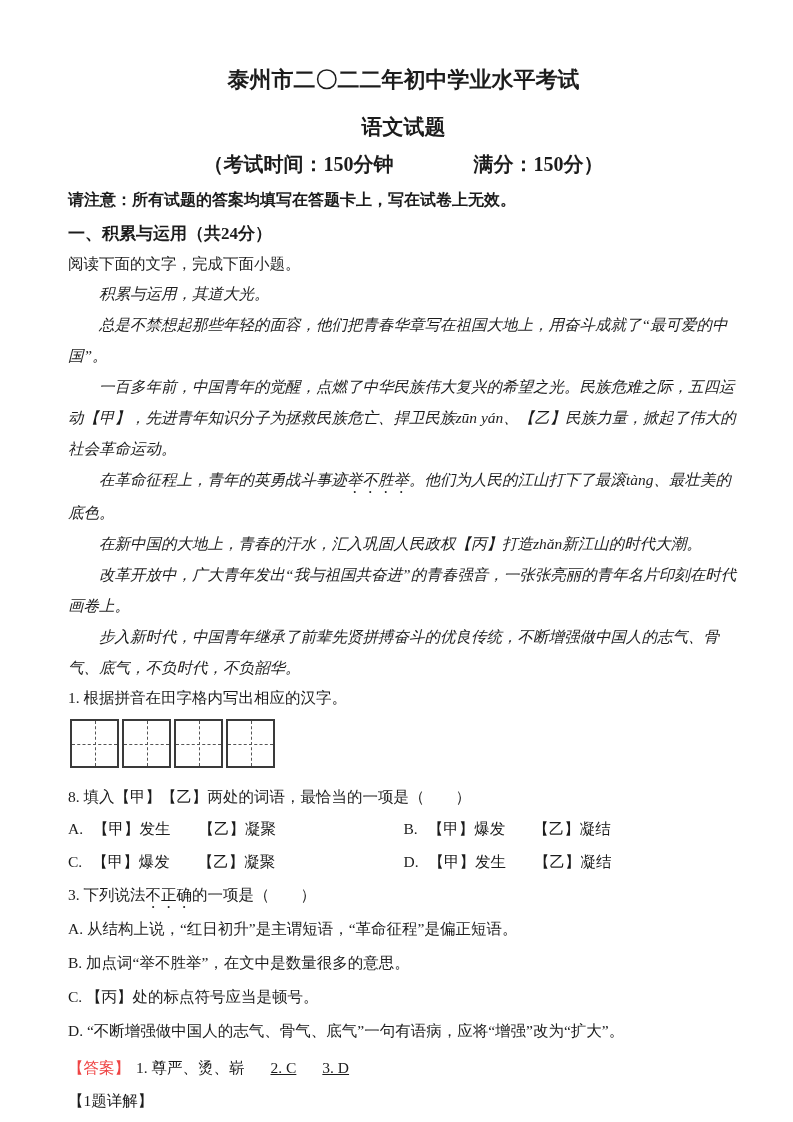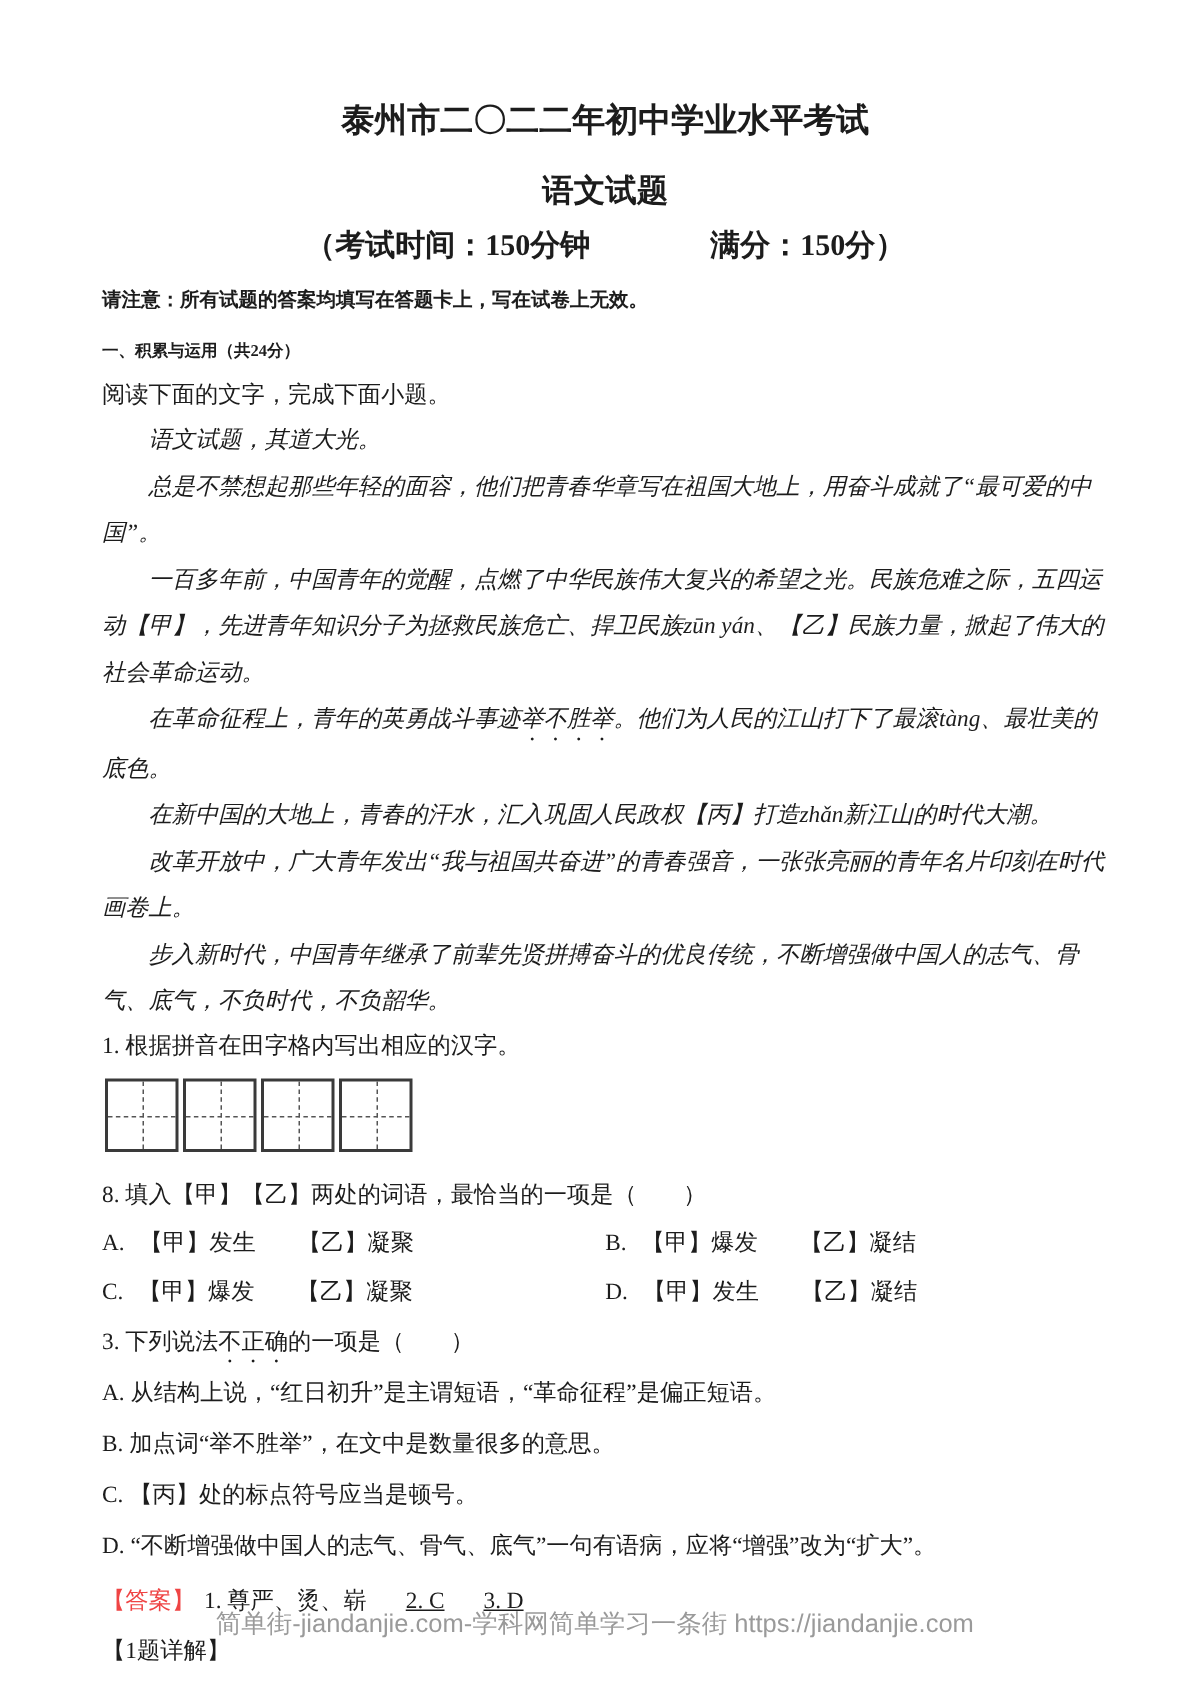--- a/index.html
+++ b/index.html
@@ -28,26 +28,26 @@
     line-height: 30px;
     margin-bottom: 10px;
   }
   .exam-info {
     text-align: center;
     font-size: 20px; font-weight: 700;
     line-height: 24px;
     margin-bottom: 12px;
   }
   .notice {
-    font-size: 13px; font-weight: 700;
+    font-size: 16px; font-weight: 700;
     line-height: 24px;
     margin-bottom: 10px;
   }
   .section-heading {
-    font-size: 11px; font-weight: 700;
+    font-size: 17px; font-weight: 700;
     line-height: 24px;
     margin-bottom: 6px;
   }
   .intro {
     font-size: 15.5px;
     line-height: 24px;
     margin-bottom: 2px;
   }
   .passage p {
     margin: 0;
@@ -109,21 +109,21 @@
 
   <div class="title">泰州市二〇二二年初中学业水平考试</div>
   <div class="subtitle">语文试题</div>
   <div class="exam-info">（考试时间：150分钟　　　　满分：150分）</div>
   <div class="notice">请注意：所有试题的答案均填写在答题卡上，写在试卷上无效。</div>
 
   <div class="section-heading">一、积累与运用（共24分）</div>
   <div class="intro">阅读下面的文字，完成下面小题。</div>
 
   <div class="passage">
-    <p>语文试题，其道大光。</p>
+    <p>积累与运用，其道大光。</p>
     <p>总是不禁想起那些年轻的面容，他们把青春华章写在祖国大地上，用奋斗成就了“最可爱的中国”。</p>
     <p>一百多年前，中国青年的觉醒，点燃了中华民族伟大复兴的希望之光。民族危难之际，五四运动【甲】，先进青年知识分子为拯救民族危亡、捍卫民族zūn yán、【乙】民族力量，掀起了伟大的社会革命运动。</p>
     <p><span>在革命征程上，青年的英勇战斗事迹</span><span class="dots">举不胜举</span><span>。他们为人民的江山打下了最滚tàng、最壮美的底色。</span></p>
     <p>在新中国的大地上，青春的汗水，汇入巩固人民政权【丙】打造zhǎn新江山的时代大潮。</p>
     <p>改革开放中，广大青年发出“我与祖国共奋进”的青春强音，一张张亮丽的青年名片印刻在时代画卷上。</p>
     <p>步入新时代，中国青年继承了前辈先贤拼搏奋斗的优良传统，不断增强做中国人的志气、骨气、底气，不负时代，不负韶华。</p>
   </div>
 
   <p class="q-stem">1. 根据拼音在田字格内写出相应的汉字。</p>
   <div class="tzg-row">
@@ -150,15 +150,14 @@
   </div>
 
   <div class="answers">
     <div class="row">
       <span class="blue">【答案】</span><span class="ans-item">1. 尊严、烫、崭</span><span class="ans-item">2. C</span><span class="ans-item">3. D</span>
     </div>
     <div class="row">【1题详解】</div>
 
   </div>
 
-  <div class="footer">简单街-jiandanjie.com-学科网简单学习一条街 https://jiandanjie.com</div>
 
 </div>
 
 </body></html>

